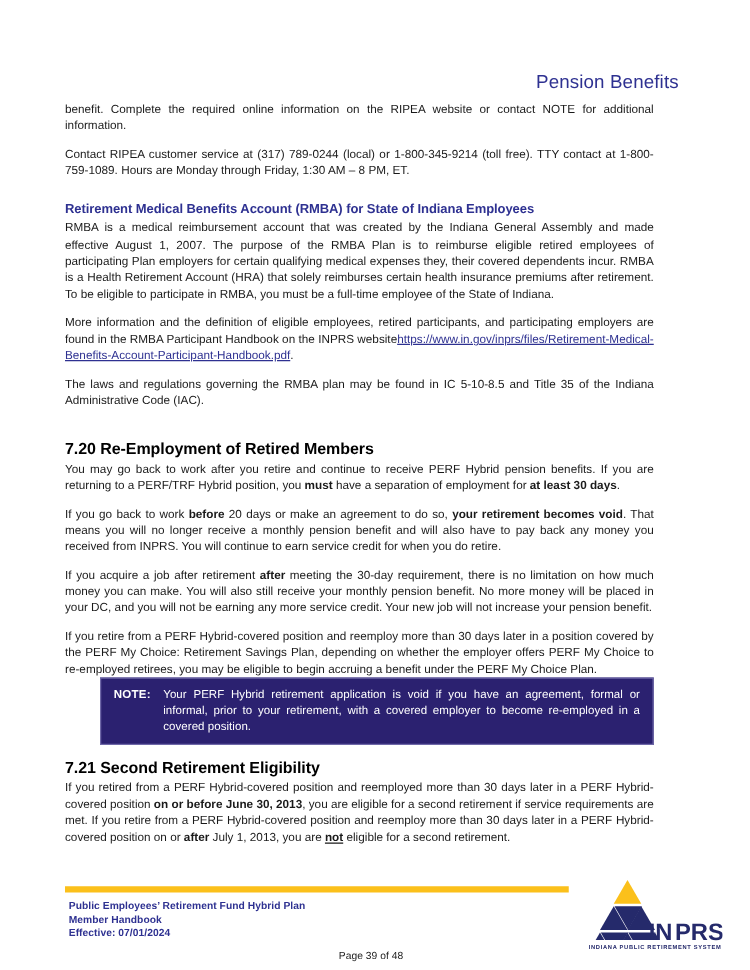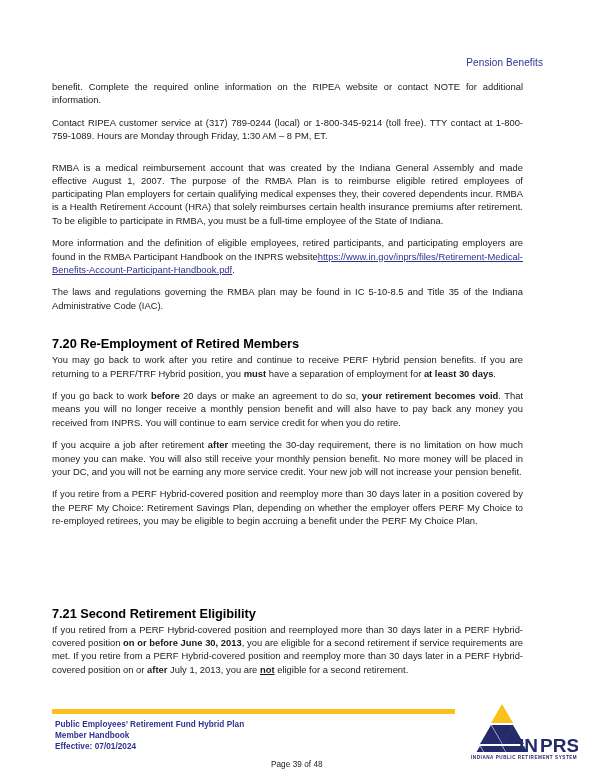--- a/index.html
+++ b/index.html
@@ -21,21 +21,21 @@
     width: 600px;
     height: 776px;
     box-sizing: border-box;
   }
 
   
   .running-header {
     position: absolute;
     top: 57px;
     right: 57px;
-    font-size: 10px;
+    font-size: 15px;
     color: #2e3191;
     letter-spacing: 0.1px;
     white-space: nowrap;
     text-align: right;
   }
 
   
   .content {
     position: absolute;
     left: 52px;
@@ -163,40 +163,45 @@
   <div class="running-header">Pension Benefits</div>
 
   <div class="content">
 
     <p class="body-text">benefit. Complete the required online information on the RIPEA website or contact NOTE for additional information.</p>
 
     <p class="body-text">Contact RIPEA customer service at (317) 789-0244 (local) or 1-800-345-9214 (toll free). TTY contact at 1-800-759-1089. Hours are Monday through Friday, 1:30 AM – 8 PM, ET.</p>
 
     <div class="spacer-sm"></div>
 
+    <h3 class="sub-heading">Retirement Medical Benefits Account (RMBA) for State of Indiana Employees</h3>
 
     <p class="body-text">RMBA is a medical reimbursement account that was created by the Indiana General Assembly and made effective August 1, 2007. The purpose of the RMBA Plan is to reimburse eligible retired employees of participating Plan employers for certain qualifying medical expenses they, their covered dependents incur. RMBA is a Health Retirement Account (HRA) that solely reimburses certain health insurance premiums after retirement. To be eligible to participate in RMBA, you must be a full-time employee of the State of Indiana.</p>
 
     <p class="body-text"><span>More information and the definition of eligible employees, retired participants, and participating employers are found in the RMBA Participant Handbook on the INPRS website</span><a class="doc-link" href="#">https://www.in.gov/inprs/files/Retirement-Medical-Benefits-Account-Participant-Handbook.pdf</a><span>.</span></p>
 
     <p class="body-text">The laws and regulations governing the RMBA plan may be found in IC 5-10-8.5 and Title 35 of the Indiana Administrative Code (IAC).</p>
 
     <div class="spacer-sm"></div>
 
     <h2 class="section-heading">7.20 Re-Employment of Retired Members</h2>
 
     <p class="body-text"><span>You may go back to work after you retire and continue to receive PERF Hybrid pension benefits. If you are returning to a PERF/TRF Hybrid position, you </span><b>must</b><span> have a separation of employment for </span><b>at least 30 days</b><span>.</span></p>
 
     <p class="body-text"><span>If you go back to work </span><b>before</b><span> 20 days or make an agreement to do so, </span><b>your retirement becomes void</b><span>. That means you will no longer receive a monthly pension benefit and will also have to pay back any money you received from INPRS. You will continue to earn service credit for when you do retire.</span></p>
 
     <p class="body-text"><span>If you acquire a job after retirement </span><b>after</b><span> meeting the 30-day requirement, there is no limitation on how much money you can make. You will also still receive your monthly pension benefit. No more money will be placed in your DC, and you will not be earning any more service credit. Your new job will not increase your pension benefit.</span></p>
 
     <p class="body-text tight">If you retire from a PERF Hybrid-covered position and reemploy more than 30 days later in a position covered by the PERF My Choice: Retirement Savings Plan, depending on whether the employer offers PERF My Choice to re-employed retirees, you may be eligible to begin accruing a benefit under the PERF My Choice Plan.</p>
   </div>
 
+  <div class="note-box">
+    <div class="note-label">NOTE:</div>
+    <div class="note-text">Your PERF Hybrid retirement application is void if you have an  agreement, formal or informal, prior to your retirement, with a covered employer to  become re-employed in a covered position.</div>
+  </div>
 
   <div class="content" style="top:600px;">
     <h2 class="section-heading">7.21 Second Retirement Eligibility</h2>
 
     <p class="body-text"><span>If you retired from a PERF Hybrid-covered position and reemployed more than 30 days later in a PERF Hybrid-covered position </span><b>on or before June 30, 2013</b><span>, you are eligible for a second retirement if service requirements are met. If you retire from a PERF Hybrid-covered position and reemploy more than 30 days later in a PERF Hybrid-covered position on or </span><b>after</b><span> July 1, 2013, you are </span><u class="underline-bold">not</u><span> eligible for a second retirement.</span></p>
   </div>
 
   <div class="footer-rule"></div>
 
   <div class="footer-text">

